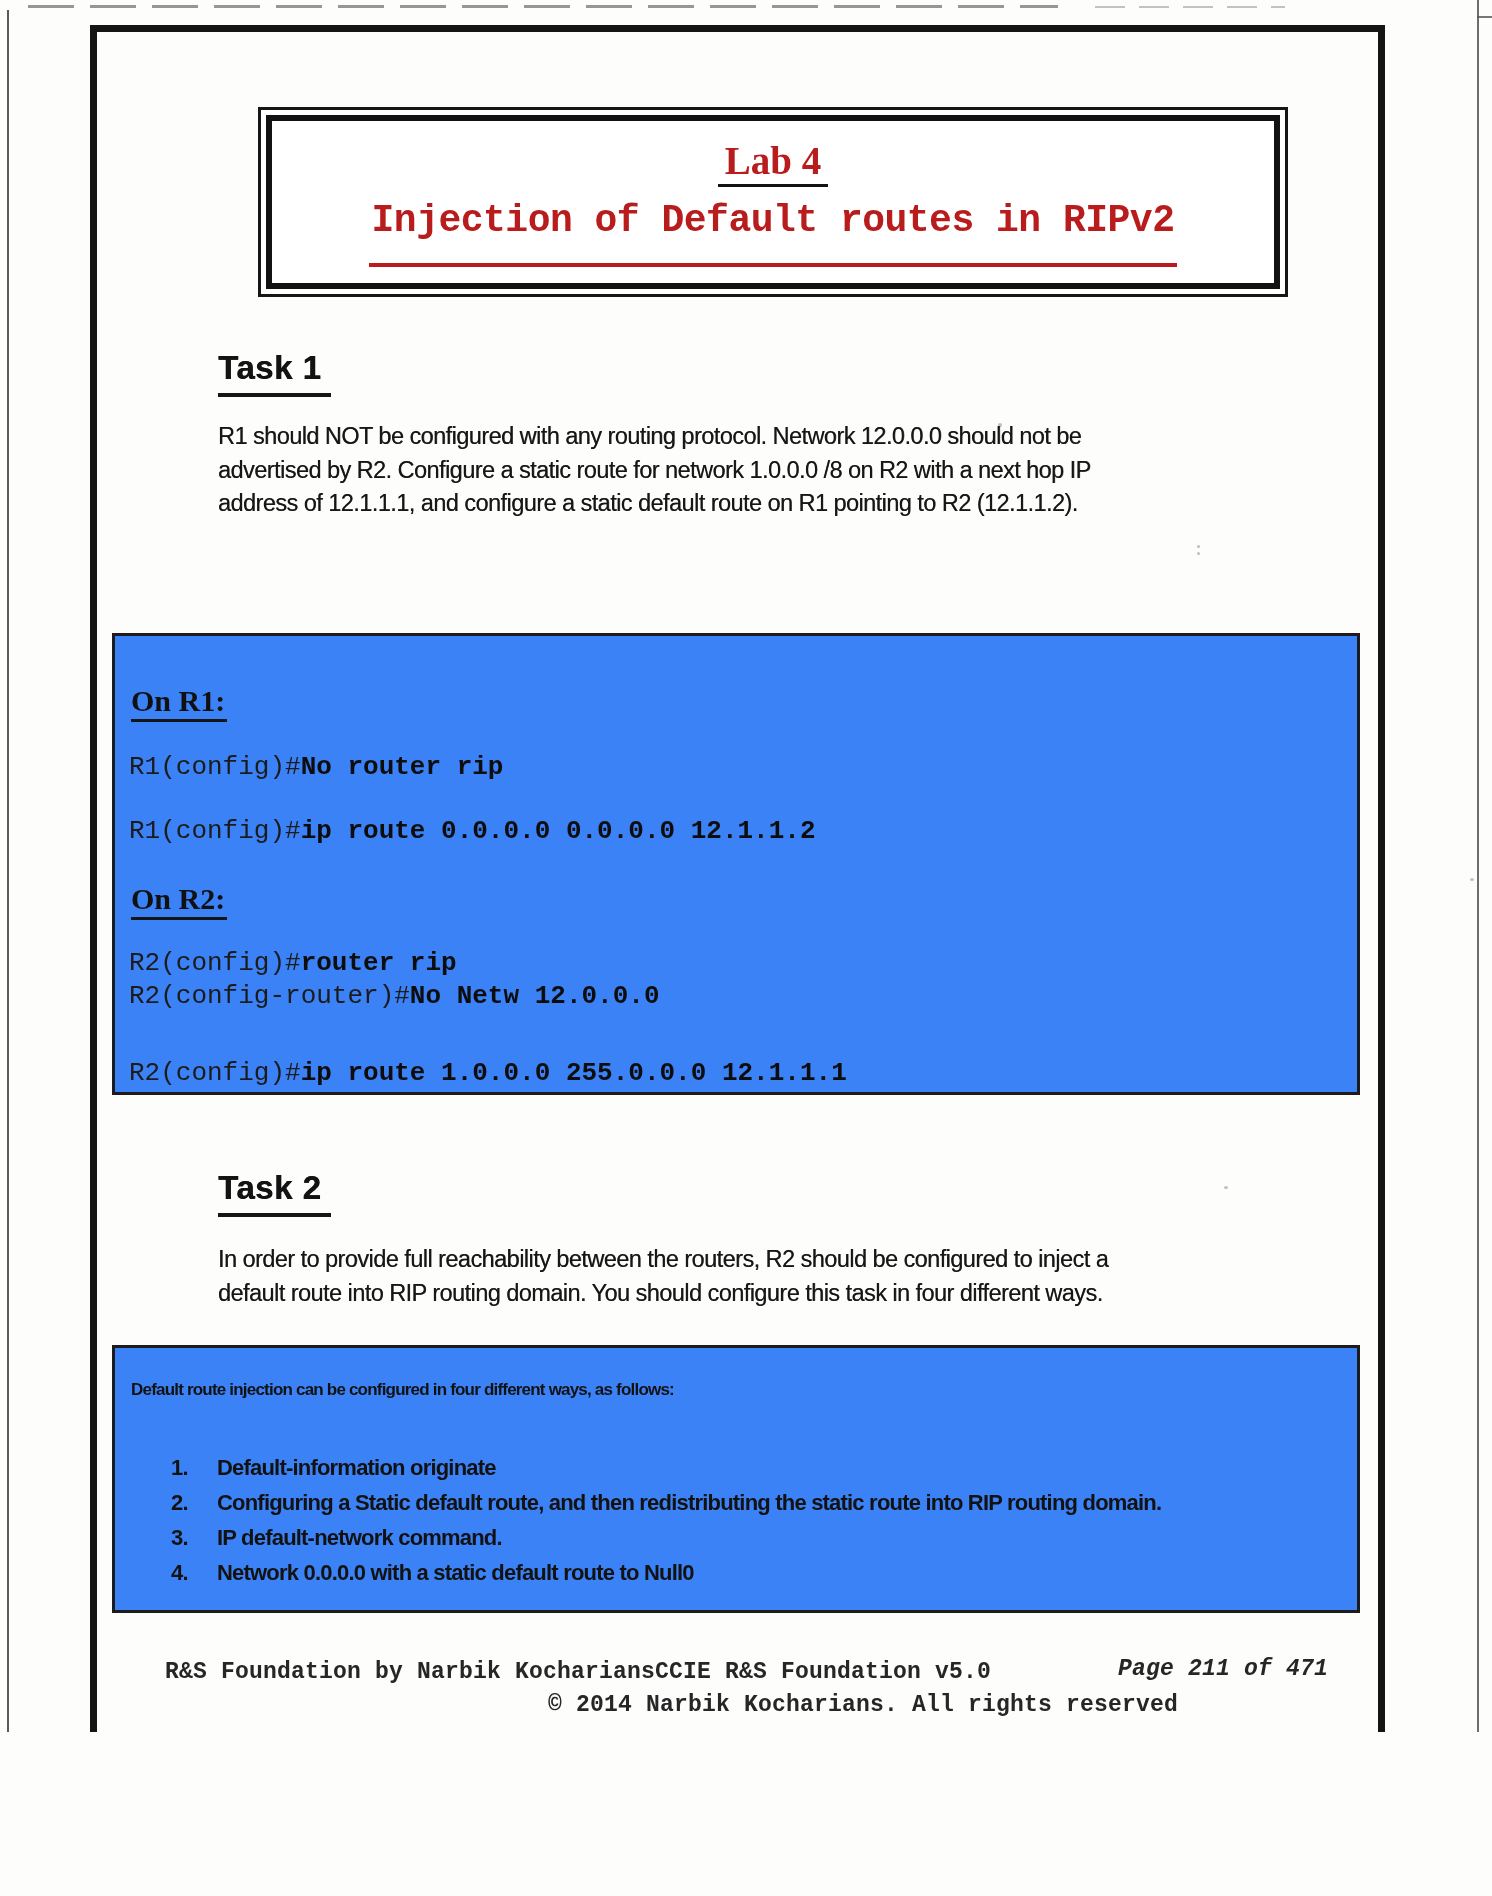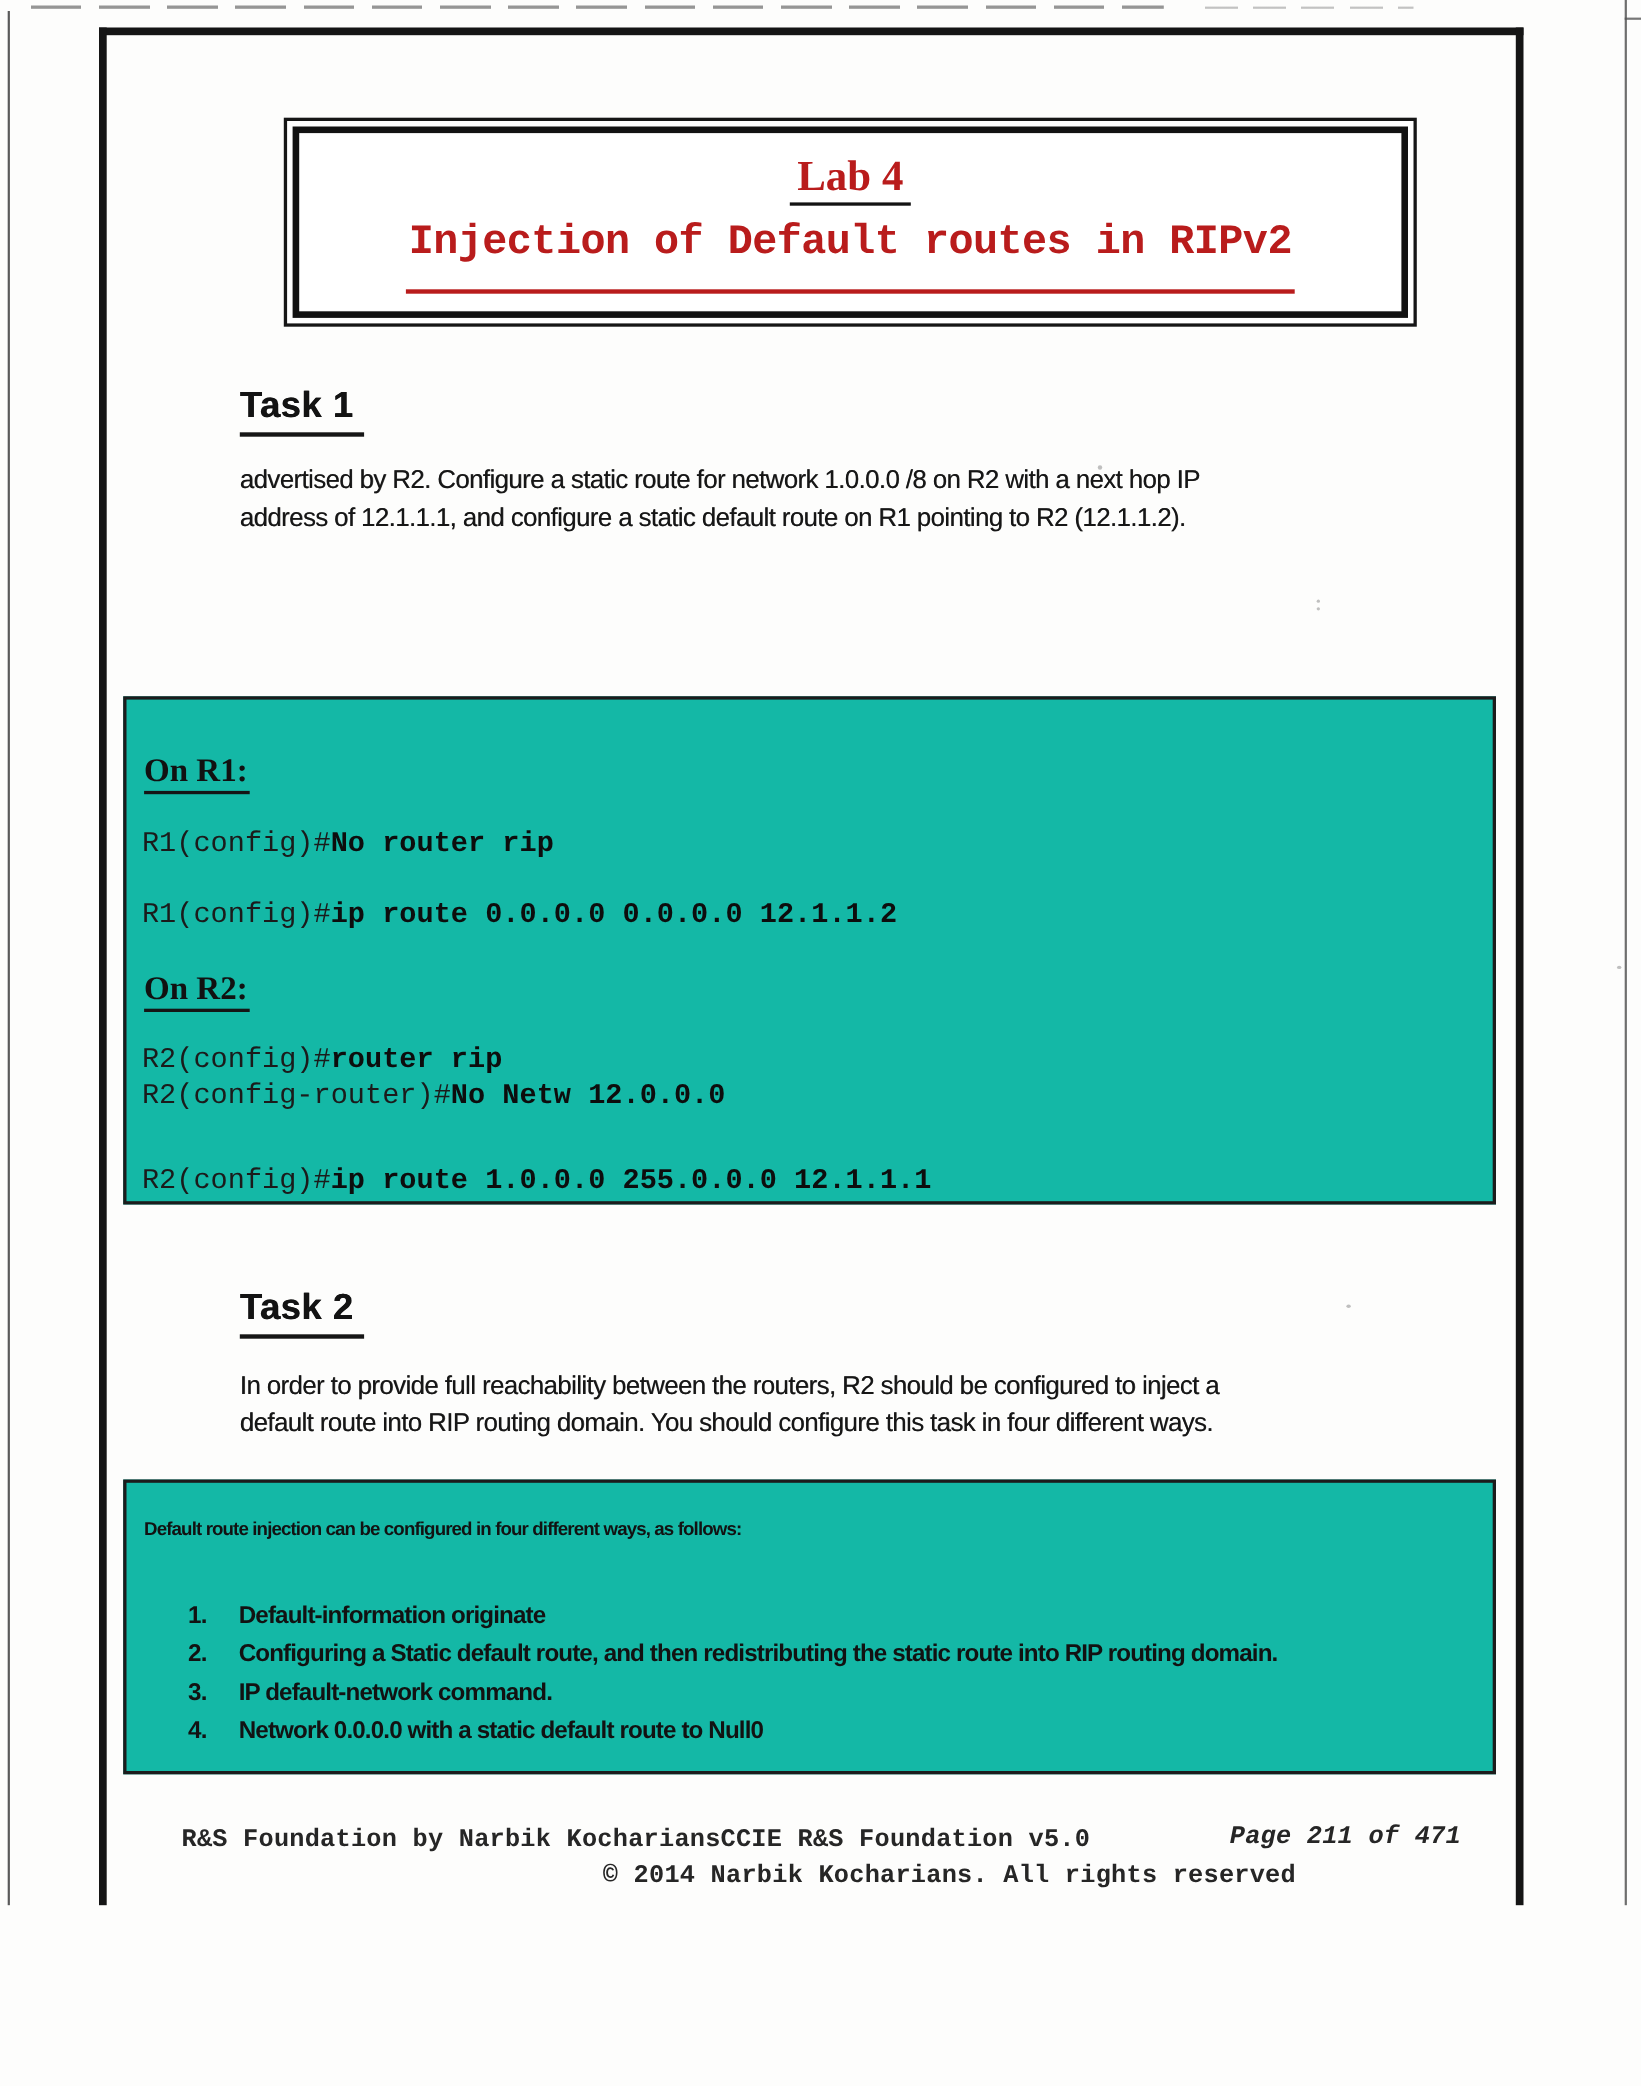--- a/index.html
+++ b/index.html
@@ -31,21 +31,21 @@
   .title-l1 span{display:inline-block;border-bottom:3px solid #131313;padding:0 7px 1px;}
   .title-l2{font-size:38px;margin-top:9px;letter-spacing:-0.5px;}
   .title-l2 span{display:inline-block;border-bottom:4px solid #b91c1c;padding:0 3px 21px;font-family:Liberation Mono, monospace;}
 
   .task-heading{font-weight:700;font-size:33px;letter-spacing:0.5px;color:#131313;
     border-bottom:4px solid #161616;padding:0 10px 6px 0;text-shadow:0.5px 0 0 #131313;}
 
   .para{font-size:23.5px;line-height:33.5px;letter-spacing:-0.55px;color:#161616;
     white-space:nowrap;text-shadow:0.3px 0 0 rgba(25,25,25,.7);}
 
-  .code-box{box-sizing:border-box;border:3px solid #1c1c1c;background:#14b8a6;}
+  .code-box{box-sizing:border-box;border:3px solid #1c1c1c;background:#3b82f6;}
   .on-heading{font-family:"Liberation Serif",serif;font-weight:bold;font-size:30px;color:#111;
     display:inline-block;border-bottom:3px solid #151515;padding:0 2px 1px 0;}
   .code-line{font-family:"Liberation Mono","DejaVu Sans Mono",monospace;font-size:26px;
     white-space:pre;color:#1b1b1b;}
   .code-line .cmd{font-weight:bold;color:#0d0d0d;}
 
   .note-intro{font-weight:700;font-size:17px;letter-spacing:-0.8px;white-space:nowrap;color:#121212;}
   .note-item{white-space:nowrap;font-weight:700;font-size:22px;letter-spacing:-0.8px;color:#121212;}
   .note-item .num{display:inline-block;width:46px;}
 
@@ -77,20 +77,21 @@
     </div>
     <div class="title-l2">
       <span>Injection of Default routes in RIPv2</span>
     </div>
   </div>
 </div>
 
 <div class="abs task-heading" style="left:218px;top:349px;">Task 1</div>
 
 <div class="abs" style="left:218px;top:420px;">
+  <div class="para">R1 should NOT be configured with any routing protocol. Network 12.0.0.0 should not be</div>
   <div class="para">advertised by R2. Configure a static route for network 1.0.0.0 /8 on R2 with a next hop IP</div>
   <div class="para">address of 12.1.1.1, and configure a static default route on R1 pointing to R2 (12.1.1.2).</div>
 </div>
 
 <div class="abs code-box" style="left:112px;top:633px;width:1248px;height:462px;">
   <div class="abs on-heading" style="left:16px;top:48px;">On R1:</div>
 
   <div class="abs code-line" style="left:14px;top:116px;"><span>R1(config)#</span><span class="cmd">No router rip</span></div>
 
   <div class="abs code-line" style="left:14px;top:180px;"><span>R1(config)#</span><span class="cmd">ip route 0.0.0.0 0.0.0.0 12.1.1.2</span></div>

